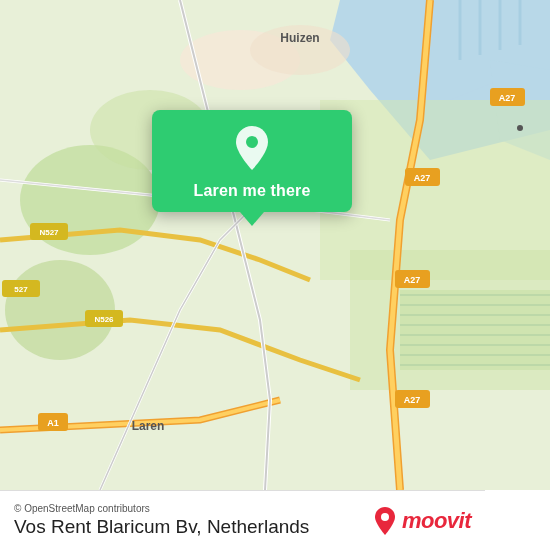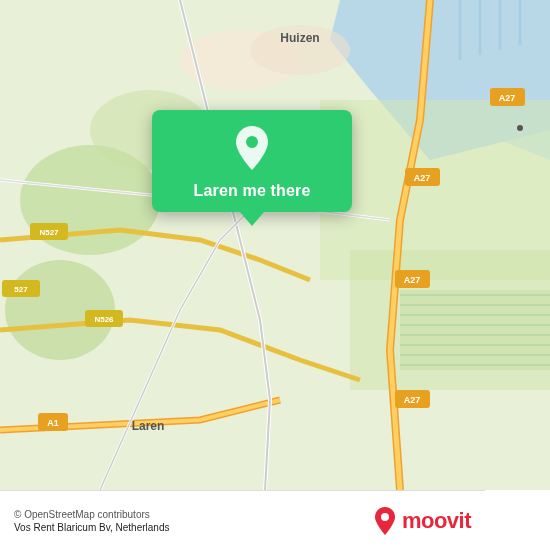--- a/index.html
+++ b/index.html
@@ -90,36 +90,37 @@
 
     #attribution {
       font-size: 10px;
       color: #555;
     }
 
     #moovit-logo {
       display: flex;
       align-items: center;
       gap: 6px;
+      font-style: italic;
     }
 
     .moovit-pin {
       width: 22px;
       height: 28px;
     }
 
     #moovit-text {
       font-size: 22px;
       font-weight: 700;
       color: #e8273c;
       letter-spacing: -0.5px;
     }
 
     #location-name {
-      font-size: 10px;
+      font-size: 19px;
       color: #222;
       font-weight: 500;
     }
   </style>
 </head>
 <body>
 
 <div id="map-container">
 
   <svg id="map-svg" viewBox="0 0 550 490" xmlns="http://www.w3.org/2000/svg">

